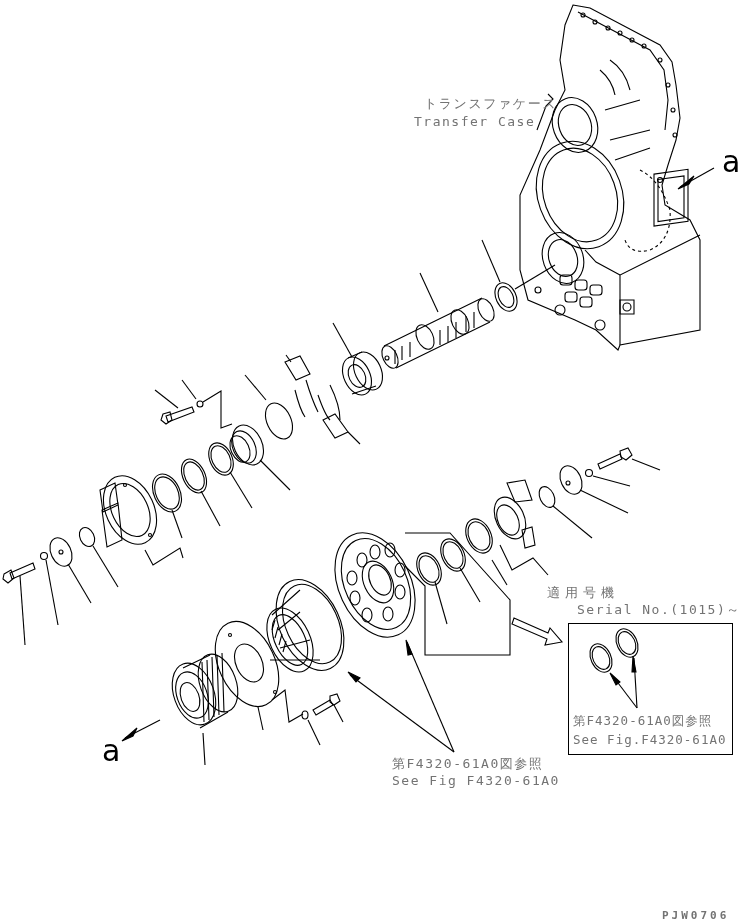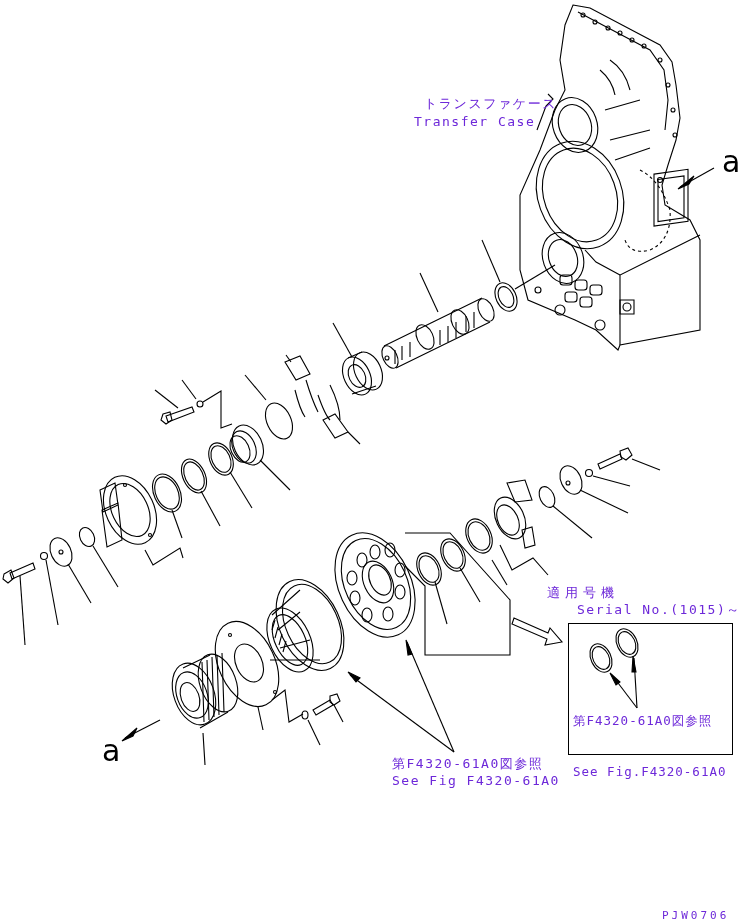--- a/index.html
+++ b/index.html
@@ -1,18 +1,18 @@
 <!DOCTYPE html>
 <html><head>
   <meta charset="utf-8">
   <style>
     html, body { margin: 0; padding: 0; background: #ffffff; }
     body { width: 738px; height: 923px; position: relative; overflow: hidden; font-family: "DejaVu Sans Mono", monospace; color: #000; }
     #canvas { position: absolute; left: 0; top: 0; width: 738px; height: 923px; }
-    .lbl { position: absolute; font-family: "DejaVu Sans Mono", monospace; font-size: 13px; line-height: 15px; letter-spacing: 1.5px; white-space: nowrap; color: #6d28d9; }
+    .lbl { position: absolute; font-family: "DejaVu Sans Mono", monospace; font-size: 13px; line-height: 15px; letter-spacing: 1.5px; white-space: nowrap; color: #737373; }
     .big-a { position: absolute; font-family: "DejaVu Sans", sans-serif; font-size: 30px; font-weight: normal; line-height: 30px; color: #000; }
     .note-box { position: absolute; left: 568px; top: 623px; width: 165px; height: 132px; border: 1.5px solid #000; box-sizing: border-box; }
     svg * { vector-effect: non-scaling-stroke; }
   </style>
 </head>
 <body>
 
 <svg id="canvas" viewBox="0 0 738 923" xmlns="http://www.w3.org/2000/svg" fill="none" stroke="#000" stroke-width="1.1">
 
   <g>
@@ -294,15 +294,15 @@
 <div class="big-a" style="left:102px; top:736px;">a</div>
 
 <div class="lbl" style="left:392px; top:756px;">第F4320-61A0図参照</div>
 <div class="lbl" style="left:392px; top:773px;">See Fig F4320-61A0</div>
 
 <div class="lbl" style="left:547px; top:585px; letter-spacing:5px;">適用号機</div>
 <div class="lbl" style="left:577px; top:602px;">Serial No.(1015)～</div>
 
 <div class="note-box"></div>
 <div class="lbl" style="left:573px; top:713px; font-size:12.5px; letter-spacing:1px;">第F4320-61A0図参照</div>
-<div class="lbl" style="left:573px; top:764px; font-size:12.5px; letter-spacing:1px;">See Fig.F4320-61A0</div>
-
-<div class="lbl" style="left:662px; top:908px; font-size:11px; letter-spacing:3px;">PJW0706</div>
+<div class="lbl" style="left:573px; top:732px; font-size:12.5px; letter-spacing:1px;">See Fig.F4320-61A0</div>
+
+<div class="lbl" style="left:662px; top:908px; font-size:11px; letter-spacing:3px;font-weight:bold;">PJW0706</div>
 
 </body></html>

